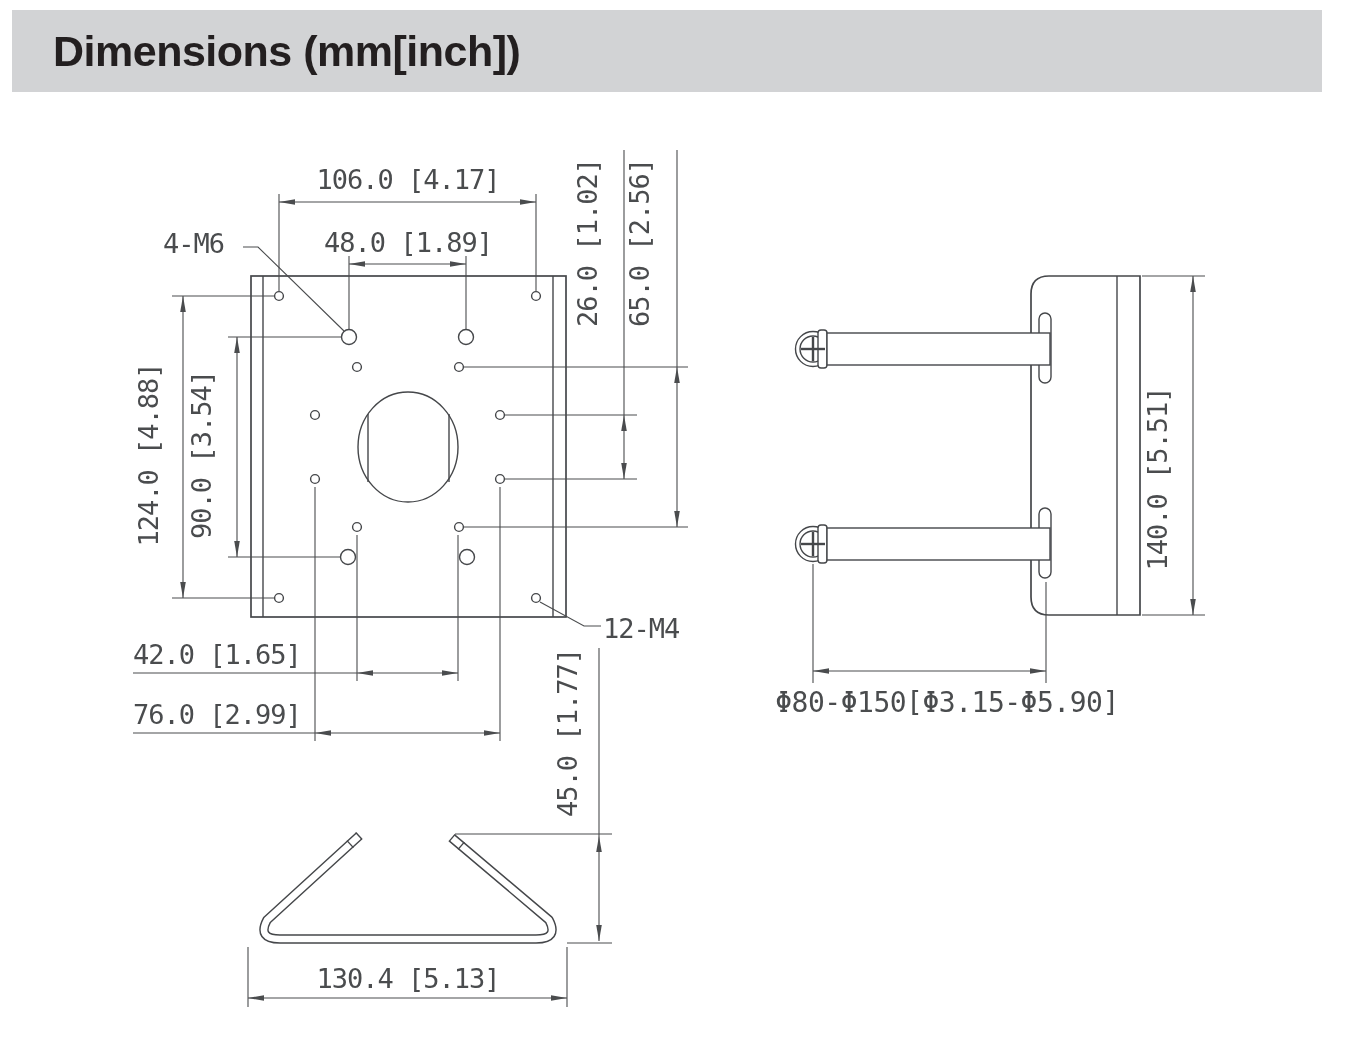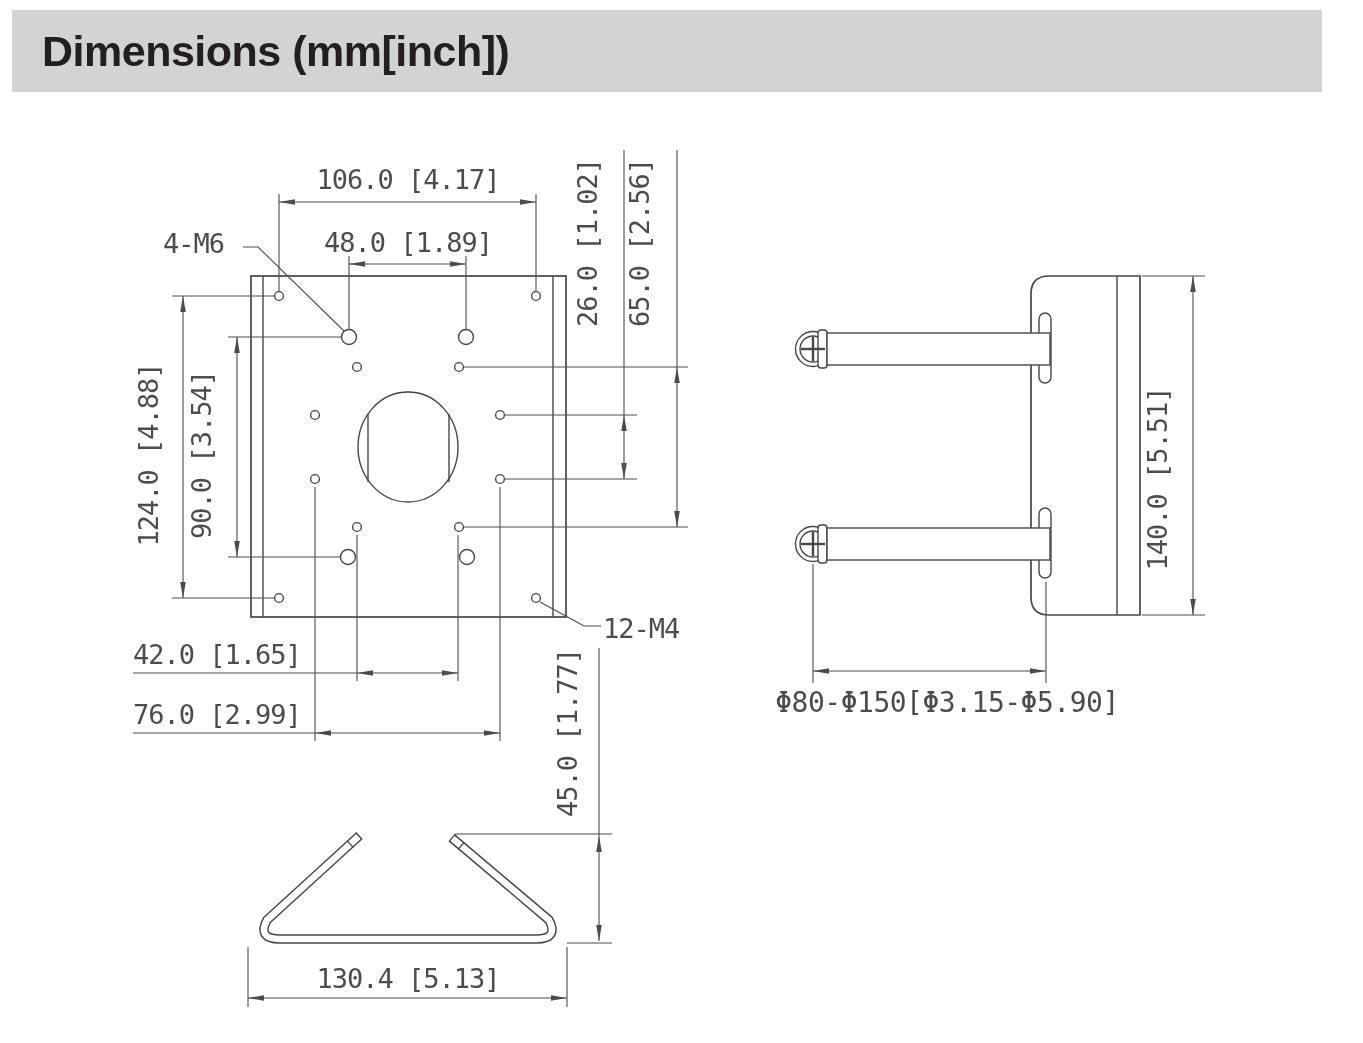--- a/index.html
+++ b/index.html
@@ -1,20 +1,20 @@
 <!DOCTYPE html>
 <html><head>
 <meta charset="utf-8">
 <style>
   html,body{margin:0;padding:0;background:#ffffff;}
   #stage{position:relative;width:1363px;height:1043px;background:#ffffff;overflow:hidden;
          font-family:"Liberation Sans",sans-serif;}
   #hdr{position:absolute;left:12px;top:10px;width:1310px;height:82px;background:#d2d3d5;}
   #hdr .t{font-family:"Liberation Sans",sans-serif;font-weight:bold;font-size:43px;
-          color:#231f20;line-height:82px;padding-left:30px;letter-spacing:-0.5px;}
+          color:#231f20;line-height:82px;padding-left:41px;letter-spacing:-0.5px;}
   svg{position:absolute;left:0;top:0;}
   .geo{stroke:#45474a;stroke-width:1.7;fill:none;}
   .geo2{stroke:#45474a;stroke-width:1.4;fill:none;}
   .thin{stroke:#4a4c4e;stroke-width:1.1;fill:none;}
   .dim{stroke:#4a4c4e;stroke-width:1.1;fill:none;
        marker-start:url(#as);marker-end:url(#ae);}
   .whitefill{fill:#ffffff;}
   .dt{font-family:"DejaVu Sans Mono",monospace;font-size:27px;letter-spacing:-1px;
       fill:#4a4c4e;}
   .dtp{font-family:"DejaVu Sans Mono",monospace;font-size:28px;letter-spacing:-0.5px;

